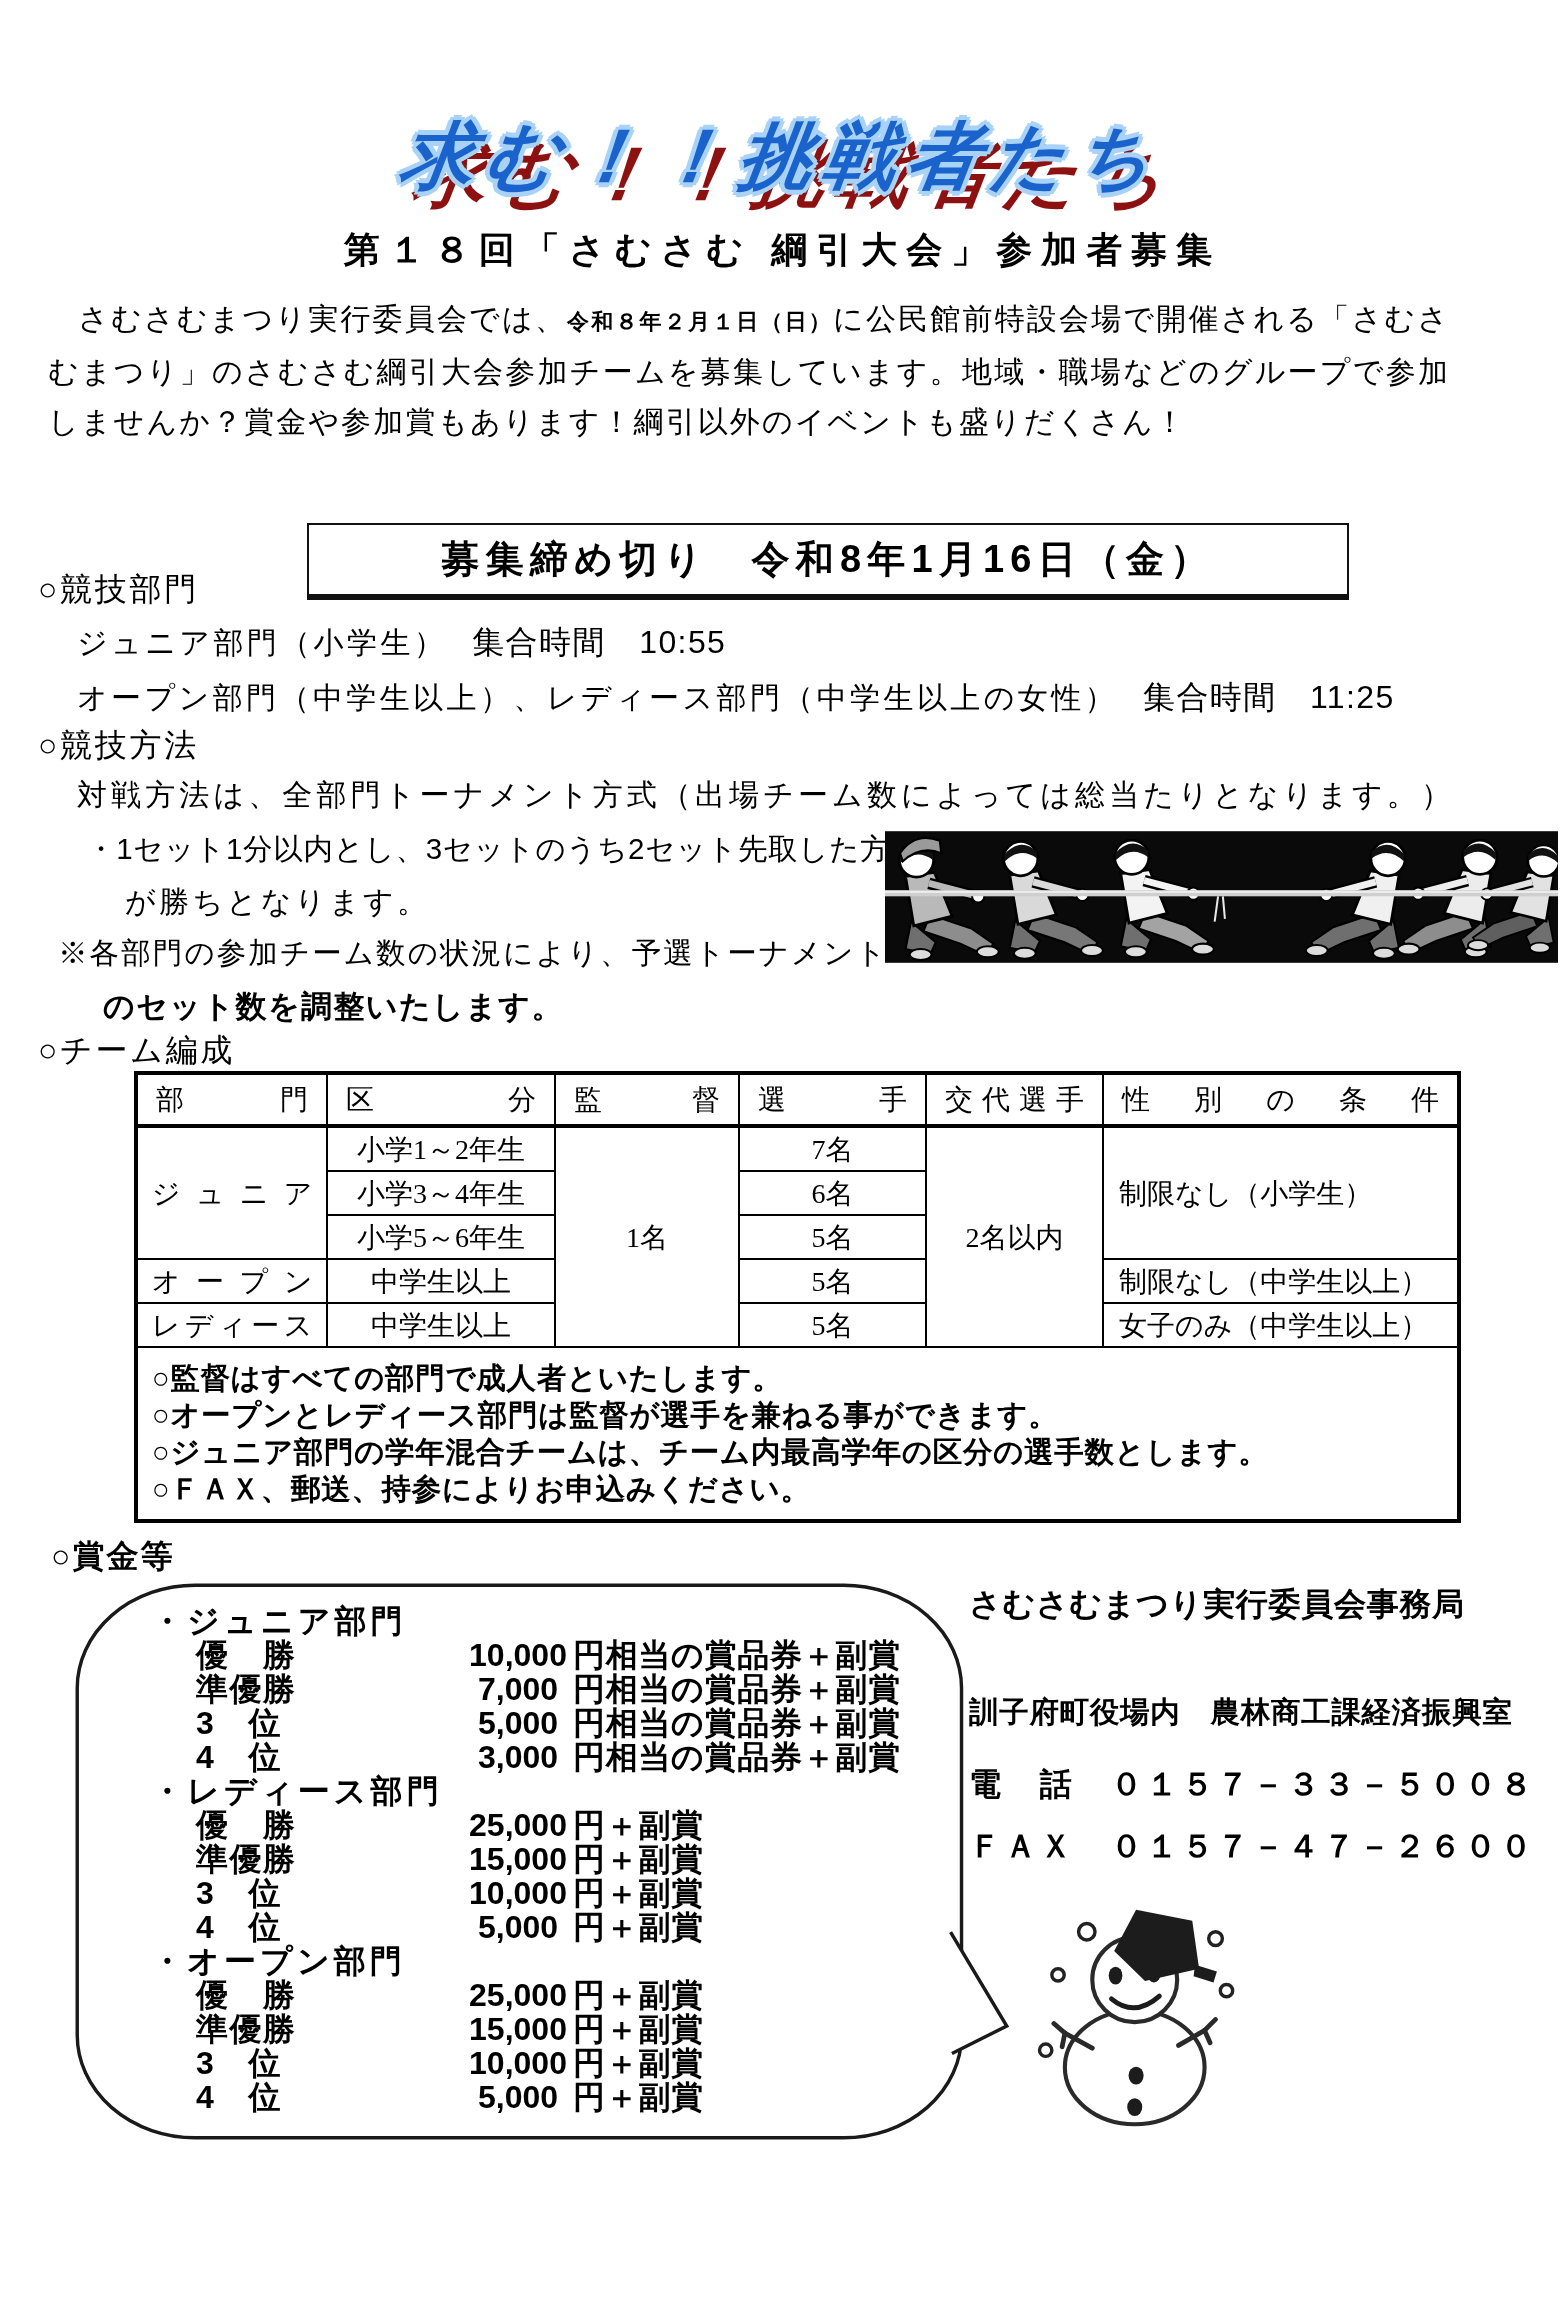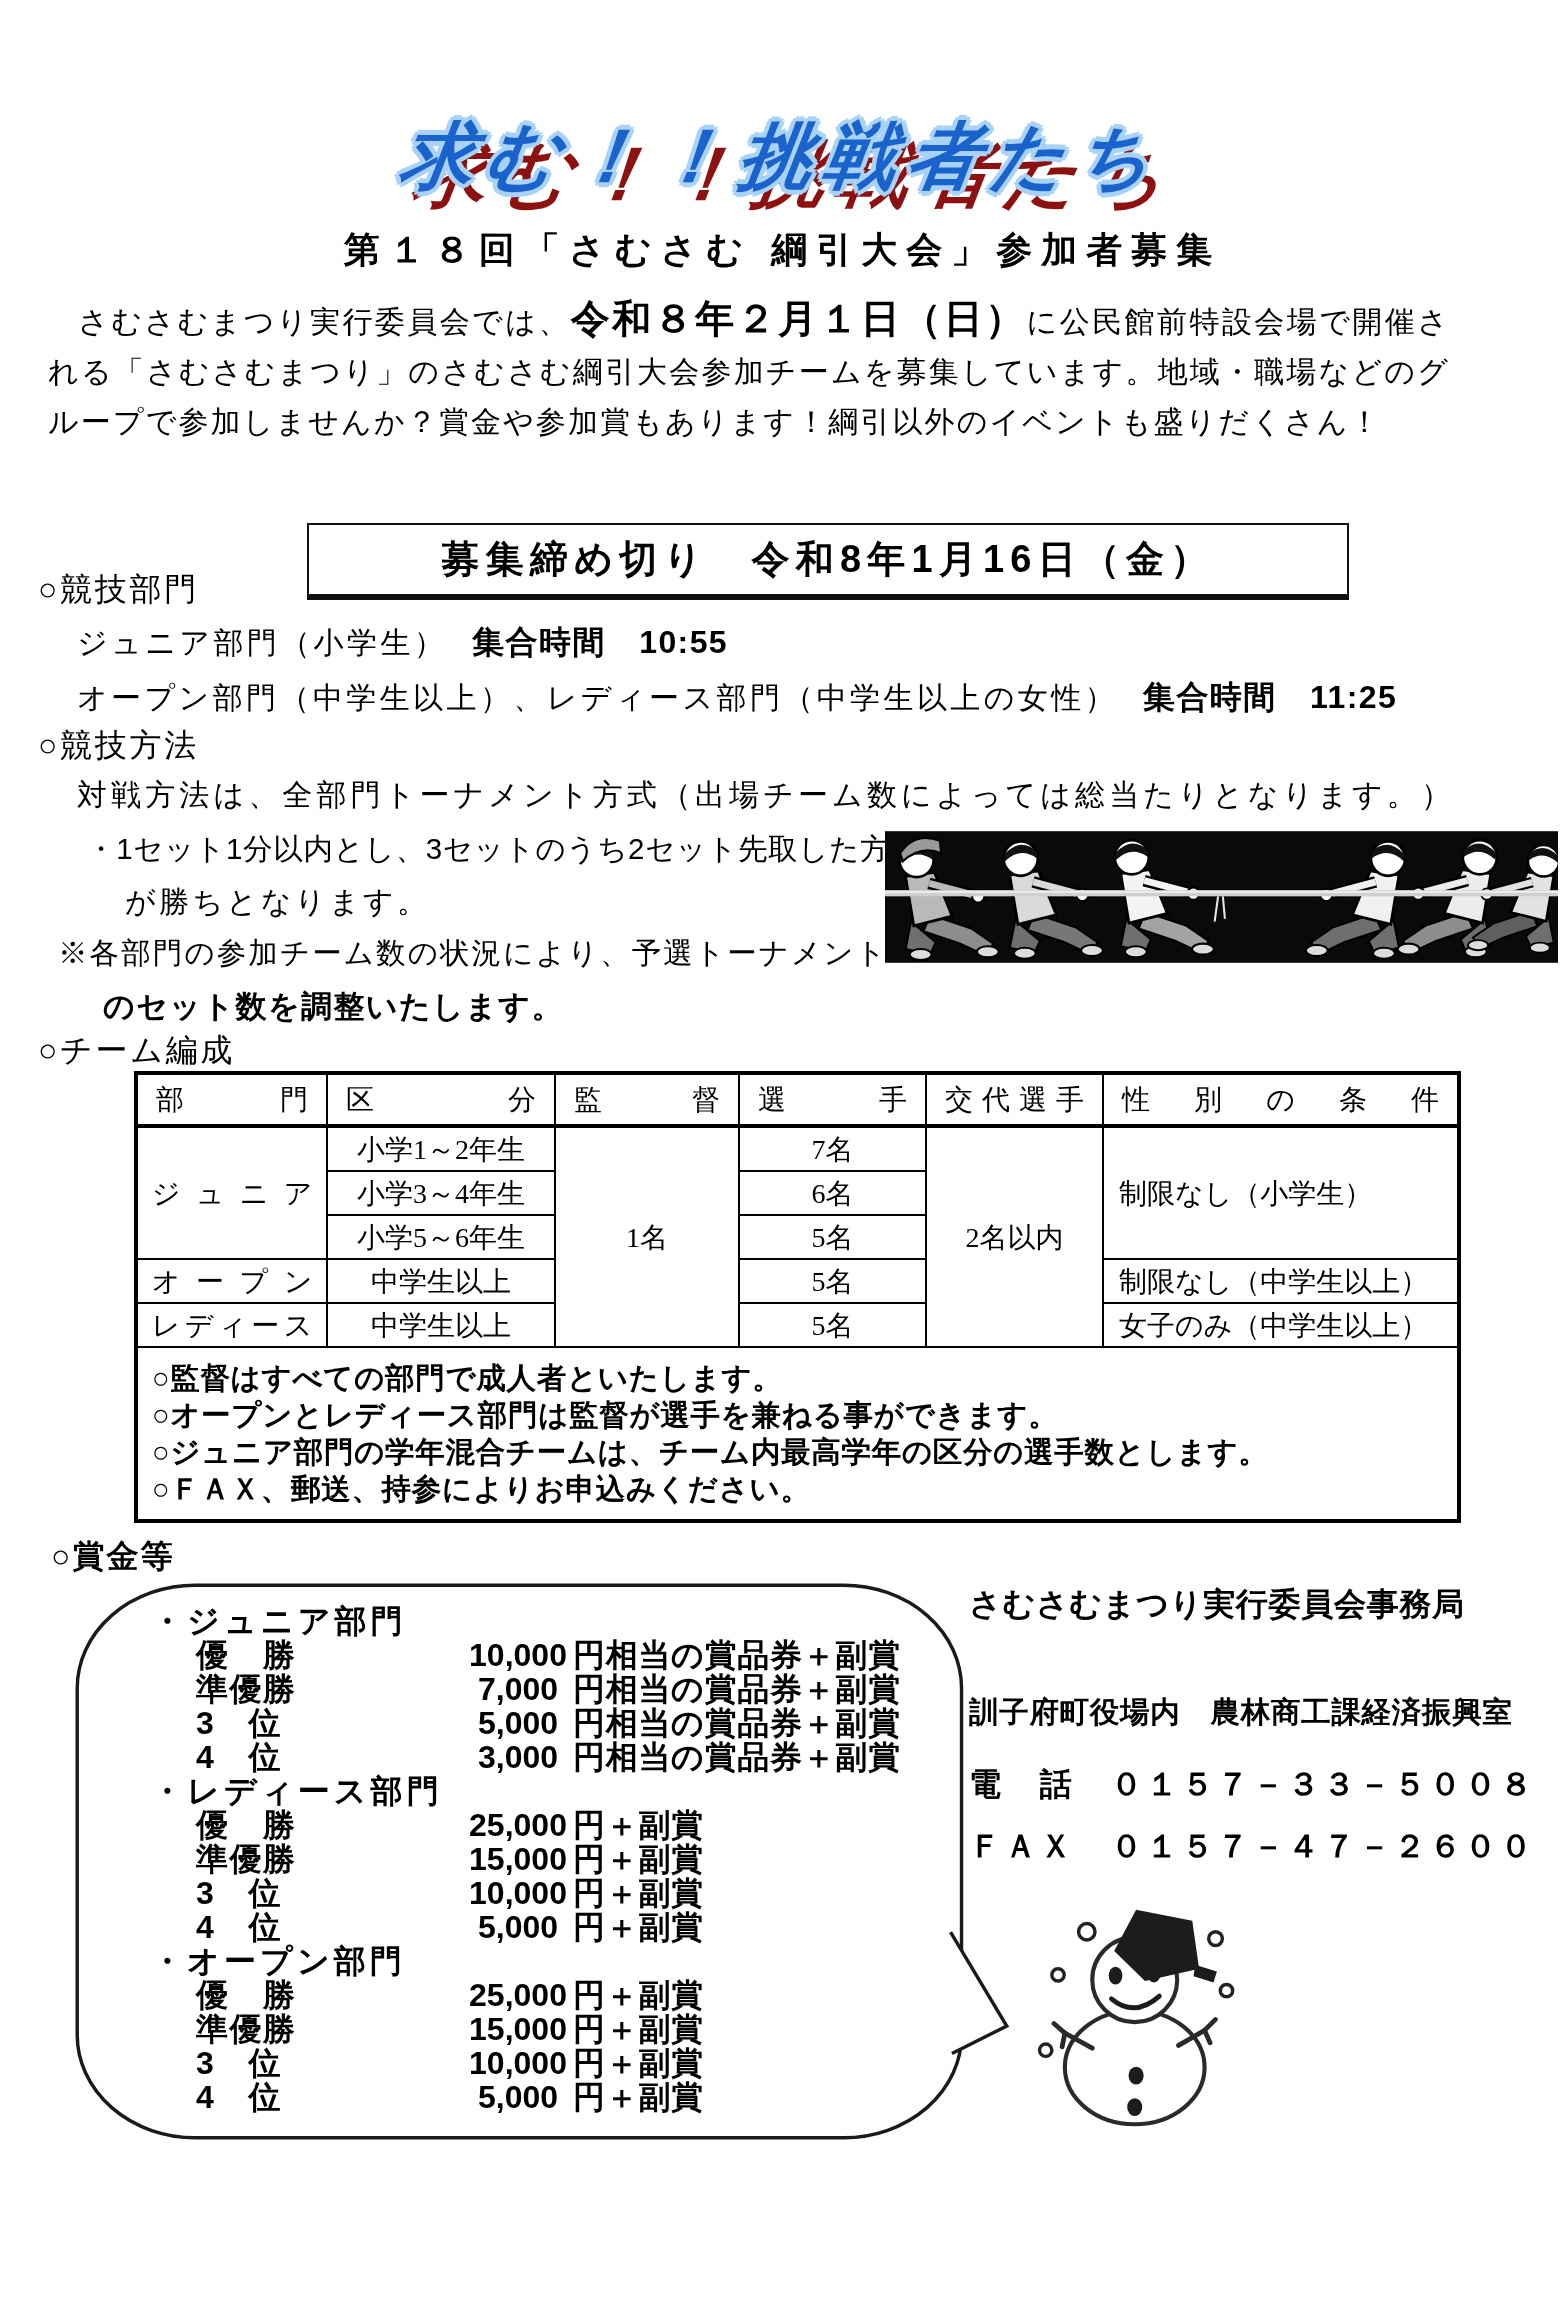--- a/index.html
+++ b/index.html
@@ -24,36 +24,36 @@
            -4.8px  0   0 var(--subtitle-outline,#a9d2f7), 4.8px  0   0 var(--subtitle-outline,#a9d2f7),
             0   -4.8px 0 var(--subtitle-outline,#a9d2f7), 0    4.8px 0 var(--subtitle-outline,#a9d2f7),
            15px 18px 0 var(--subtitle-shadow,#8e1111);}
   .event-heading{top:226px;left:0;width:100%;text-align:center;font-weight:700;
          font-family:"Liberation Sans","DejaVu Sans",sans-serif;
          font-size:36px;letter-spacing:9px;white-space:nowrap;}
 
   
   .intro{top:294px;left:48px;width:1402px;font-size:30px;line-height:50px;
          letter-spacing:2.1px;text-align:justify;text-indent:30px;margin:0;}
-  .intro .b{font-family:"Liberation Sans","DejaVu Sans",sans-serif;font-size:39px;}
+  .intro .b{font-family:"Liberation Sans","DejaVu Sans",sans-serif;font-size:22px;}
 
   
   .deadline-box{left:307px;top:523px;width:1038px;height:69px;background:#fff;
          border:2.7px solid #111;border-bottom-width:6.2px;
          display:flex;align-items:center;justify-content:center;
          font-family:"Liberation Sans","DejaVu Sans",sans-serif;font-weight:700;
          font-size:38px;letter-spacing:6.2px;white-space:nowrap;}
   .deadline-box .gap{display:inline-block;width:43px;}
 
   
   .h-serif{font-size:32px;letter-spacing:2.7px;white-space:nowrap;}
   .h-sans{font-family:"Liberation Sans","DejaVu Sans",sans-serif;font-weight:600;
           font-size:32px;letter-spacing:2.1px;white-space:nowrap;}
   .line{font-size:30px;letter-spacing:3.4px;white-space:nowrap;}
-  .line .time{font-family:"Liberation Sans","DejaVu Sans",sans-serif;font-weight:700;
+  .line .time{font-family:"Liberation Sans","DejaVu Sans",sans-serif;font-weight:400;
           font-size:32px;letter-spacing:1.4px;margin-left:25px;}
   .bullet-line{font-family:"Liberation Sans","DejaVu Sans",sans-serif;
           font-size:29.5px;letter-spacing:0.7px;white-space:nowrap;}
   .note-bold{font-family:"Liberation Sans","DejaVu Sans",sans-serif;font-weight:700;
           font-size:31px;letter-spacing:1.4px;white-space:nowrap;}
 
   
   .team-table{border-collapse:collapse;table-layout:fixed;width:1324px;
           font-size:28px;line-height:1.25;}
   .team-table,"*"{box-sizing:border-box;}

